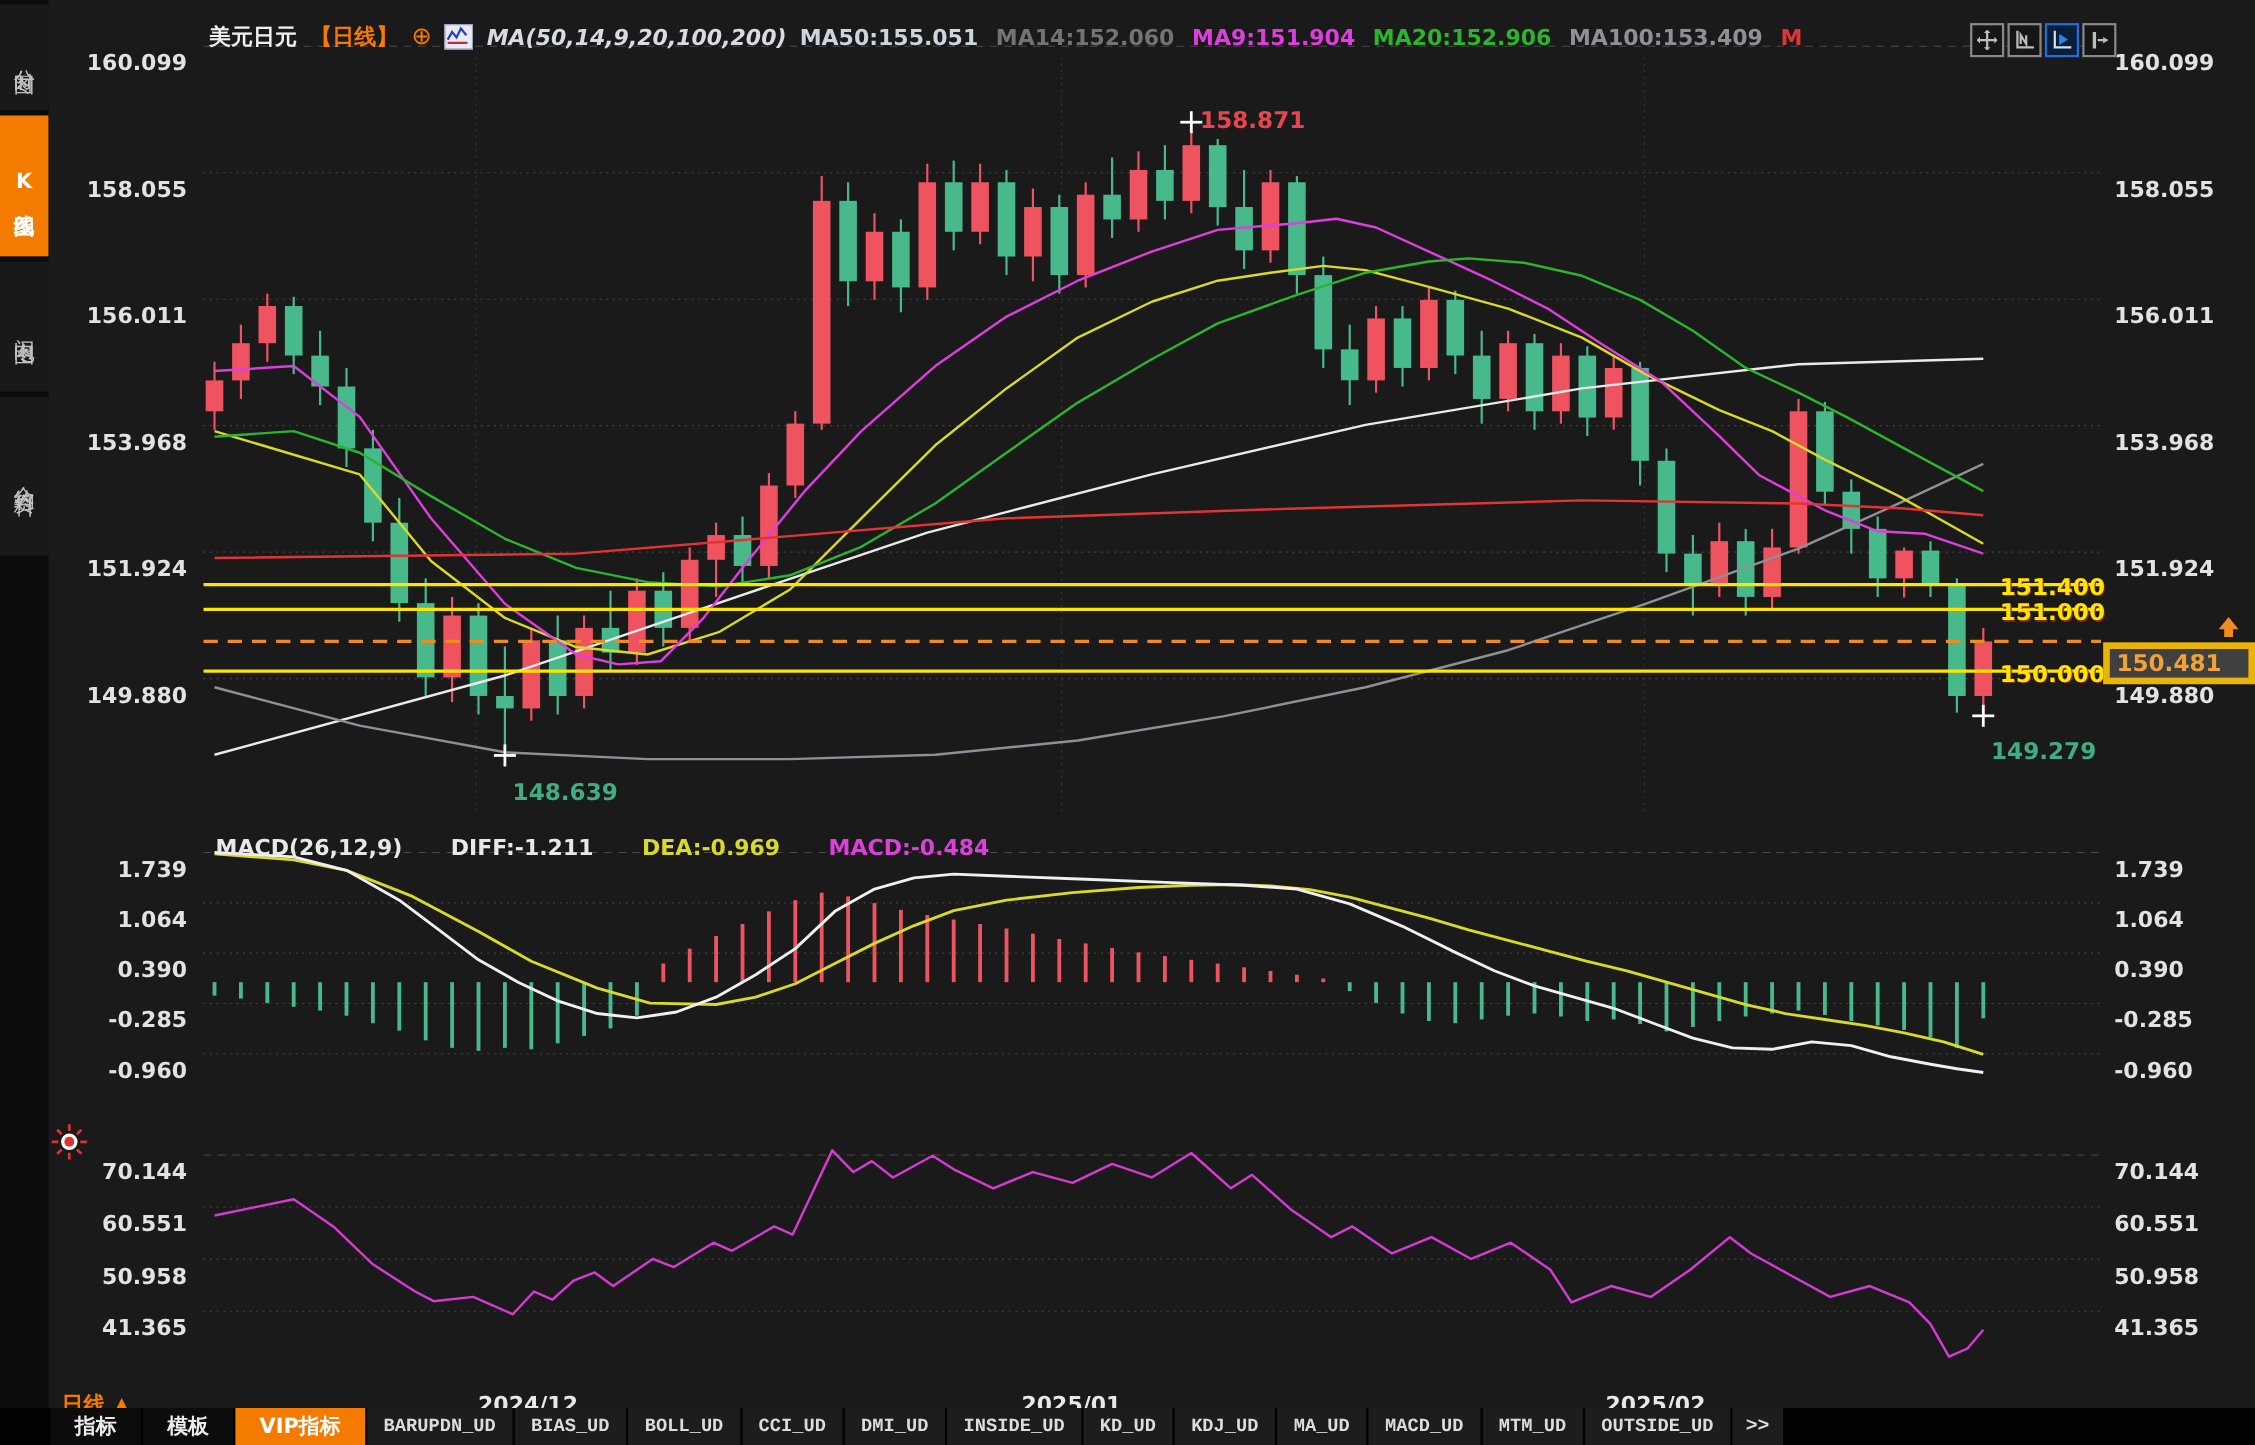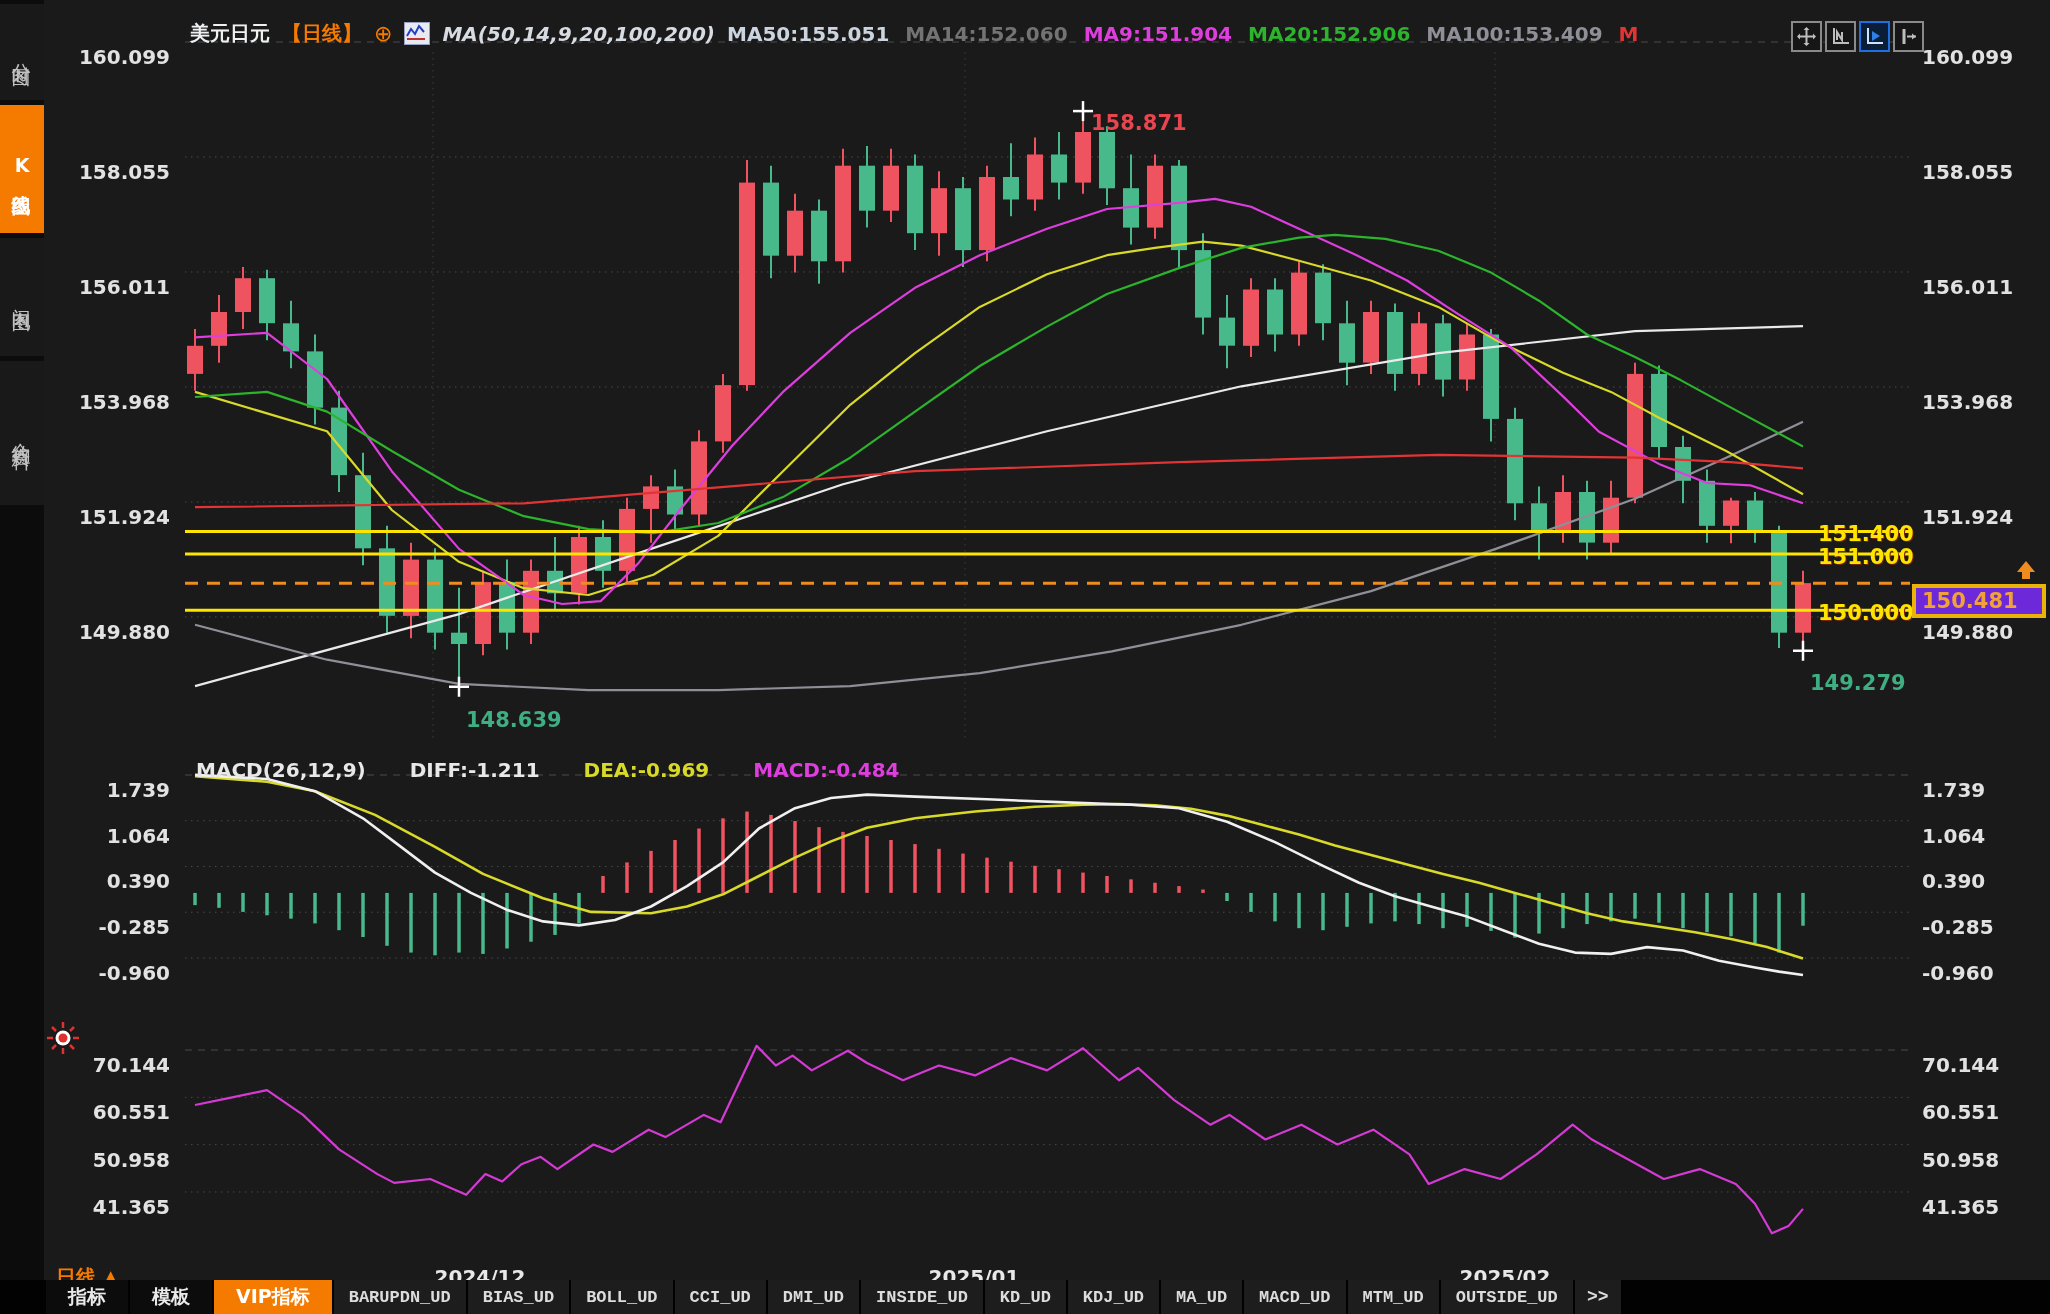--- a/index.html
+++ b/index.html
@@ -36,28 +36,28 @@
   .side-item:nth-child(4){height:144px;}
   .side-item.active{background:#f57a00;color:#ffffff;font-weight:700;}
   
   #macd-header,#rsi-header{position:absolute;left:196px;display:flex;gap:16px;
      font:700 20px "DejaVu Sans",sans-serif;z-index:3;white-space:nowrap;}
   #macd-header{top:742px;gap:44px;}
   #rsi-header{top:1018px;}
   .c-white{color:#e8e8e8;} .c-yellow{color:#d9d929;} .c-magenta{color:#de3ede;}
   
   .anno{position:absolute;font:700 21px "DejaVu Sans",sans-serif;z-index:3;white-space:nowrap;}
-  #high-label{left:1091px;top:81px;color:#e8454e;margin-top:14px;}
+  #high-label{left:1091px;top:81px;color:#e8454e;}
   #low-label{left:466px;top:692px;color:#3fae83;}
   #lastlow-label{left:1810px;top:655px;color:#3fae83;}
   .price-tag{position:absolute;left:1818px;width:90px;text-align:right;
      font:700 21px "DejaVu Sans",sans-serif;color:#ffe400;z-index:3;
      text-shadow:1px 1px 0 #7a2500;}
   #cur-price-box{position:absolute;left:1912px;top:568px;width:120px;height:26px;
-     border:4px solid #eab308;background:#6d28d9;color:#f0a238;
+     border:6px solid #eab308;background:#404040;color:#f0a238;
      font:700 21px "DejaVu Sans",sans-serif;line-height:26px;padding-left:6px;z-index:4;}
   #cur-price-arrow{position:absolute;left:2015px;top:545px;z-index:4;}
   
   #period-badge{position:absolute;left:56px;top:1248px;color:#f57a00;
      font:700 20px "DejaVu Sans",sans-serif;z-index:3;cursor:pointer;}
   #watermark{position:absolute;left:1924px;top:1273px;color:#919191;
      font:700 21px "DejaVu Sans",sans-serif;z-index:3;}
   
   #bottom-bar{position:absolute;left:0;top:1280px;width:2050px;height:34px;background:#020202;
      display:flex;align-items:stretch;gap:2px;padding-left:46px;box-sizing:border-box;z-index:7;}

